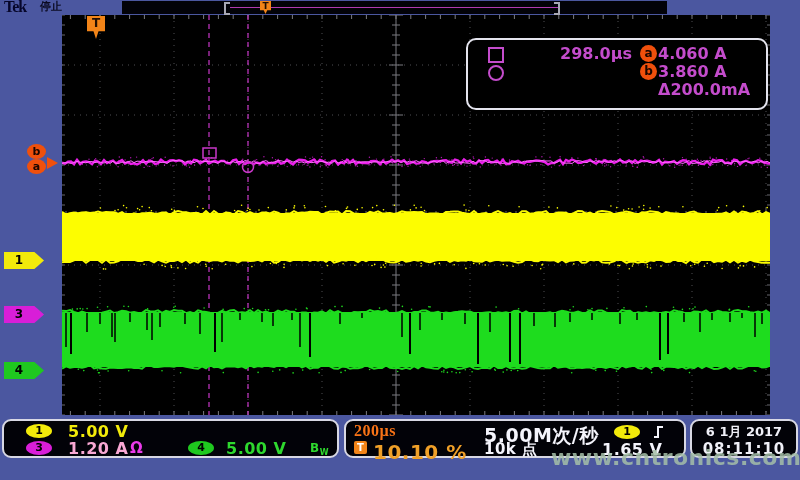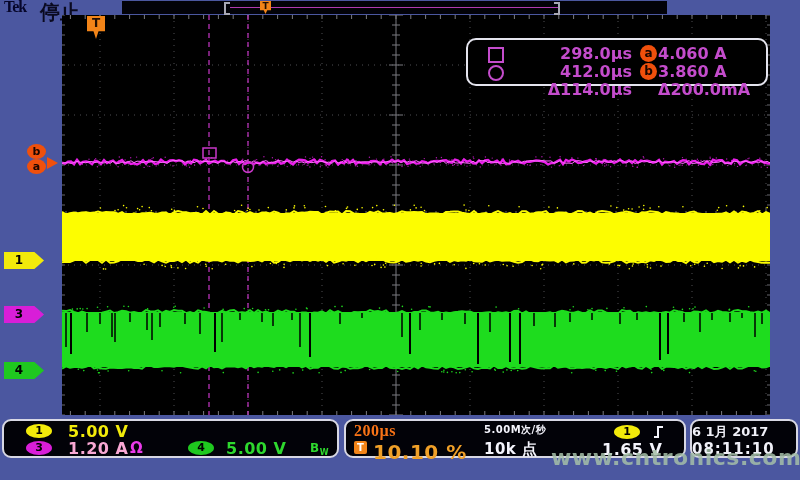--- a/index.html
+++ b/index.html
@@ -2,21 +2,21 @@
 <html><head>
 <meta charset="utf-8">
 <style>
   html,body{margin:0;padding:0;background:#222;}
   .stage{position:relative;width:800px;height:480px;background:#4b57a0;overflow:hidden;
          font-family:"DejaVu Sans",sans-serif;font-weight:bold;}
   
   .topbar{position:absolute;left:0;top:0;width:800px;height:15px;}
   .brand{position:absolute;left:4px;top:-2px;font-family:"Liberation Serif",serif;
          font-size:16px;color:#06062a;letter-spacing:-1px;}
-  .stopword{position:absolute;left:40px;top:-1px;font-size:20px;color:#0a0a20;}
+  .stopword{position:absolute;left:40px;top:-1px;font-size:11px;color:#0a0a20;}
   .recordbar{position:absolute;left:122px;top:1px;width:545px;height:13px;background:#020208;}
   .bracket{position:absolute;top:1px;width:4px;height:9px;border:2px solid #a8a8b4;}
   .bracket.l{left:102px;border-right:none;}
   .bracket.r{left:432px;border-left:none;}
   .recline{position:absolute;left:108px;top:6px;width:328px;height:1px;background:#b03ab0;}
   .minitrig{position:absolute;left:138px;top:0px;width:11px;height:13px;background:#f28418;
             clip-path:polygon(0 0,100% 0,100% 72%,66% 72%,50% 100%,34% 72%,0 72%);
             color:#241000;font-size:9px;line-height:10px;text-align:center;}
   
   .grat{position:absolute;left:62px;top:15px;width:708px;height:400px;background:#000;}
@@ -25,41 +25,41 @@
             color:#241000;font-size:12px;line-height:15px;text-align:center;z-index:5;}
   
   .abbadge{position:absolute;left:27px;width:19px;height:15px;border-radius:50%;
            background:#f0500c;color:#1a0600;font-size:11px;line-height:15px;text-align:center;z-index:6;}
   .abtip{position:absolute;left:47px;top:157px;width:11px;height:12px;background:#f0500c;
          clip-path:polygon(0 0,100% 50%,0 100%);z-index:6;}
   .chmark{position:absolute;left:4px;width:40px;height:17px;color:#000;font-size:12px;
           line-height:17px;text-align:center;padding-right:10px;box-sizing:border-box;
           clip-path:polygon(0 0,76% 0,100% 50%,76% 100%,0 100%);z-index:6;}
   
-  .readout{position:absolute;left:466px;top:38px;width:302px;height:48px;background:#000;
+  .readout{position:absolute;left:466px;top:38px;width:302px;height:72px;background:#000;
            border:2px solid #e4e4ee;border-radius:10px;box-sizing:border-box;
            color:#c44ccc;font-size:16px;z-index:7;}
   .readout .sym{position:absolute;left:20px;width:12px;height:12px;border:2px solid #c44ccc;}
   .readout .sym.ci{border-radius:50%;}
   .readout .tcol{position:absolute;left:44px;width:120px;text-align:right;}
   .readout .abmini{position:absolute;left:172px;width:17px;height:17px;border-radius:50%;
                    background:#f0500c;color:#1a0600;font-size:12px;line-height:17px;text-align:center;}
   .readout .vcol{position:absolute;left:190px;width:102px;}
   
   .bbox{position:absolute;top:419px;height:39px;background:#020208;border:2px solid #d8d8e4;
         border-radius:9px;box-sizing:border-box;z-index:8;}
   .bbox.left{left:2px;width:337px;}
   .bbox.mid{left:344px;width:342px;}
   .bbox.right{left:690px;width:108px;}
   .chbadge{position:absolute;width:26px;height:14px;border-radius:50%;color:#000;
            font-size:11px;line-height:14px;text-align:center;}
   .btxt{position:absolute;font-size:16px;letter-spacing:0.5px;white-space:nowrap;}
   .tbadge{position:absolute;left:8px;top:20px;width:13px;height:13px;background:#f28418;
           border-radius:2px;color:#fff;font-size:10px;line-height:13px;text-align:center;}
-  .dtline{position:absolute;left:0;width:100%;color:#f0f0f8;white-space:nowrap;}
+  .dtline{position:absolute;left:0;width:100%;text-align:center;color:#f0f0f8;white-space:nowrap;}
   
   .wm{position:absolute;left:551px;top:445px;font-size:22px;font-weight:bold;
       color:rgba(165,190,168,0.85);z-index:30;letter-spacing:0.5px;}
 </style>
 </head>
 <body>
 
 <div class="stage">
 
   <div class="topbar">
@@ -887,43 +887,41 @@
   <div class="abbadge" style="top:159px;">a</div>
   <div class="abtip"></div>
   <div class="chmark" style="top:252px;background:#f2ea0a;">1</div>
   <div class="chmark" style="top:306px;background:#d81ed8;">3</div>
   <div class="chmark" style="top:362px;background:#1fc81f;">4</div>
 
   <div class="readout">
     <div class="sym" style="top:7px;"></div>
     <div class="sym ci" style="top:25px;"></div>
     <div class="tcol" style="top:4px;">298.0µs</div>
-    <div class="tcol" style="top:22px;">412.0µs</div>
-    <div class="tcol" style="top:40px;">Δ114.0µs</div>
     <div class="abmini" style="top:5px;">a</div>
     <div class="abmini" style="top:23px;">b</div>
     <div class="vcol" style="top:4px;">4.060 A</div>
     <div class="vcol" style="top:22px;">3.860 A</div>
     <div class="vcol" style="top:40px;">Δ200.0mA</div>
   </div>
 
   <div class="bbox left">
     <div class="chbadge" style="left:22px;top:3px;background:#f2ea0a;">1</div>
     <div class="btxt" style="left:64px;top:1px;color:#f2ea0a;">5.00 V</div>
     <div class="chbadge" style="left:22px;top:20px;background:#d81ed8;">3</div>
     <div class="btxt" style="left:64px;top:18px;color:#f9a8d4;">1.20 A</div>
     <div class="btxt" style="left:126px;top:18px;color:#ea3aea;font-size:15px;">Ω</div>
     <div class="chbadge" style="left:184px;top:20px;background:#1fc81f;">4</div>
     <div class="btxt" style="left:222px;top:18px;color:#2ed82e;">5.00 V</div>
     <div class="btxt" style="left:306px;top:20px;color:#2ed82e;font-size:12px;"><span>B</span><span style="font-size:8px;vertical-align:-3px;">W</span></div>
   </div>
 
   <div class="bbox mid">
     <div class="btxt" style="left:8px;top:1px;color:#f97316;font-family:Liberation Serif, serif;">200µs</div>
-    <div class="btxt" style="left:138px;top:2px;color:#f4f4fc;font-size:10px;">5.00M次/秒</div>
+    <div class="btxt" style="left:138px;top:2px;color:#f4f4fc;font-size:19px;">5.00M次/秒</div>
     <div class="chbadge" style="left:268px;top:4px;background:#f2ea0a;">1</div>
     <svg style="position:absolute;left:306px;top:3px;" width="14" height="16">
       <path d="M2,13 L6,13 L6,3 L11,3" stroke="#f4f4fc" stroke-width="2" fill="none"></path>
     </svg>
     <div class="tbadge">T</div>
     <div class="btxt" style="left:27px;top:19px;color:#f0a028;font-size:20px;">10.10 %</div>
     <div class="btxt" style="left:138px;top:19px;color:#f4f4fc;font-size:15px;">10k 点</div>
     <div class="btxt" style="left:256px;top:19px;color:#f4f4fc;">1.65 V</div>
   </div>
 

